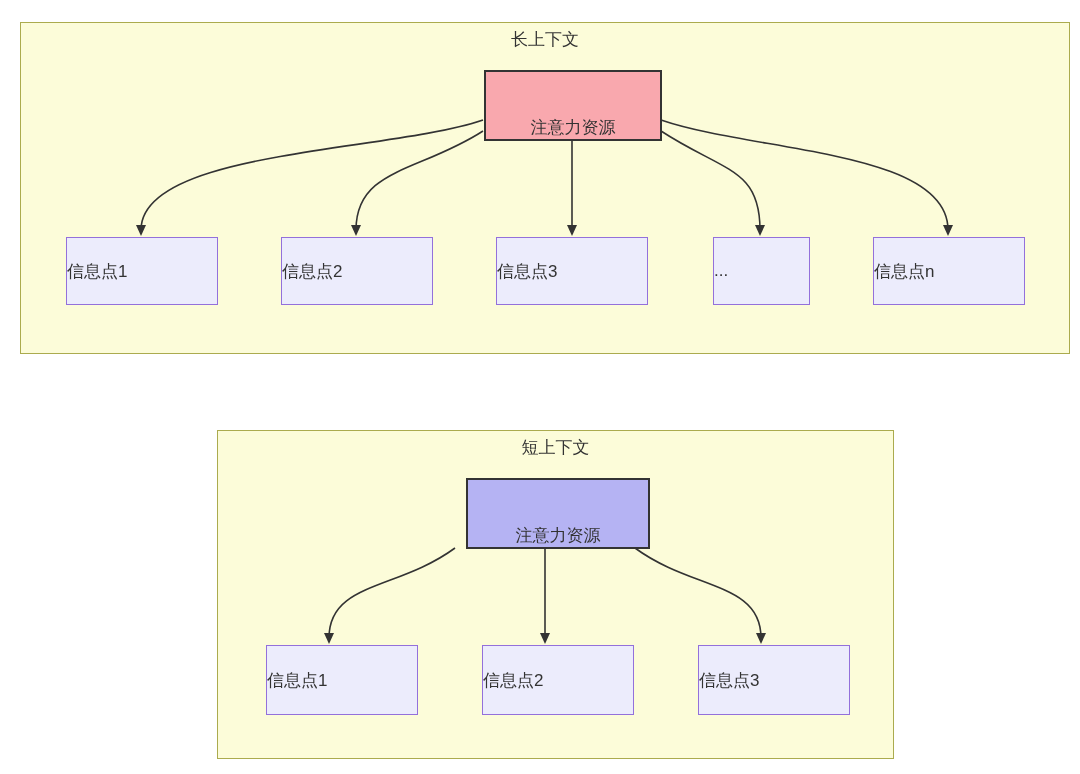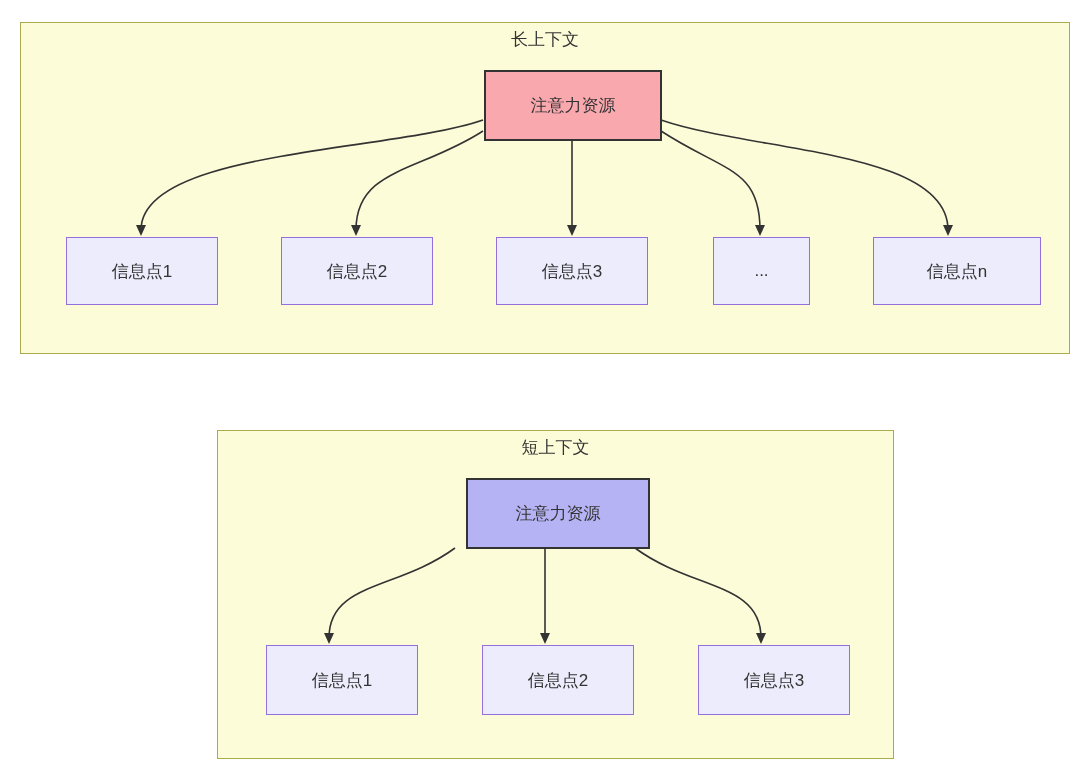--- a/index.html
+++ b/index.html
@@ -13,28 +13,28 @@
     border:1.5px solid var(--cluster-border,#abab4e);
     box-sizing:border-box;
   }
   .cluster-title{
     position:absolute;top:6px;left:0;width:100%;
     text-align:center;font-size:17px;line-height:22px;
     color:var(--text,#333333);
   }
   .node{
     position:absolute;box-sizing:border-box;
-    display:flex;align-items:center;justify-content:center;
+    display:flex;align-items:center;justify-content:flex-start;
     background:var(--node-fill,#ececfc);
     border:1.5px solid var(--node-border,#9370db);
     font-size:17px;color:var(--text,#333333);
   }
   .attention{
     position:absolute;box-sizing:border-box;
-    display:flex;align-items:center;justify-content:center;
+    display:flex;align-items:flex-end;justify-content:center;
     border:2px solid var(--stroke-dark,#333333);
     font-size:17px;color:var(--text,#333333);
   }
   .attention.long{background:var(--attention-long-fill,#f9a8ae);}
   .attention.short{background:var(--attention-short-fill,#b5b3f3);}
   svg.arrows{position:absolute;left:0;top:0;pointer-events:none;}
   .arrow-path{stroke:var(--stroke-dark,#333333);stroke-width:1.6;fill:none;}
   .arrow-head{fill:var(--stroke-dark,#333333);}
 </style>
 </head>
@@ -54,21 +54,21 @@
       </div>
     <div class="node" style="left:260px;top:214px;width:152px;height:68px;">
         <span>信息点2</span>
       </div>
     <div class="node" style="left:475px;top:214px;width:152px;height:68px;">
         <span>信息点3</span>
       </div>
     <div class="node" style="left:692px;top:214px;width:97px;height:68px;">
         <span>...</span>
       </div>
-    <div class="node" style="left:852px;top:214px;width:168px;height:68px;">
+    <div class="node" style="left:852px;top:214px;width:152px;height:68px;">
         <span>信息点n</span>
       </div>
   </div>
 
   <div class="cluster" style="left:205px;top:430px;width:677px;height:329px;margin-left:12px;">
     <div class="cluster-title">短上下文</div>
 
     <div class="attention short" style="left:248px;top:47px;width:184px;height:71px;">
         <span>注意力资源</span>
       </div>

